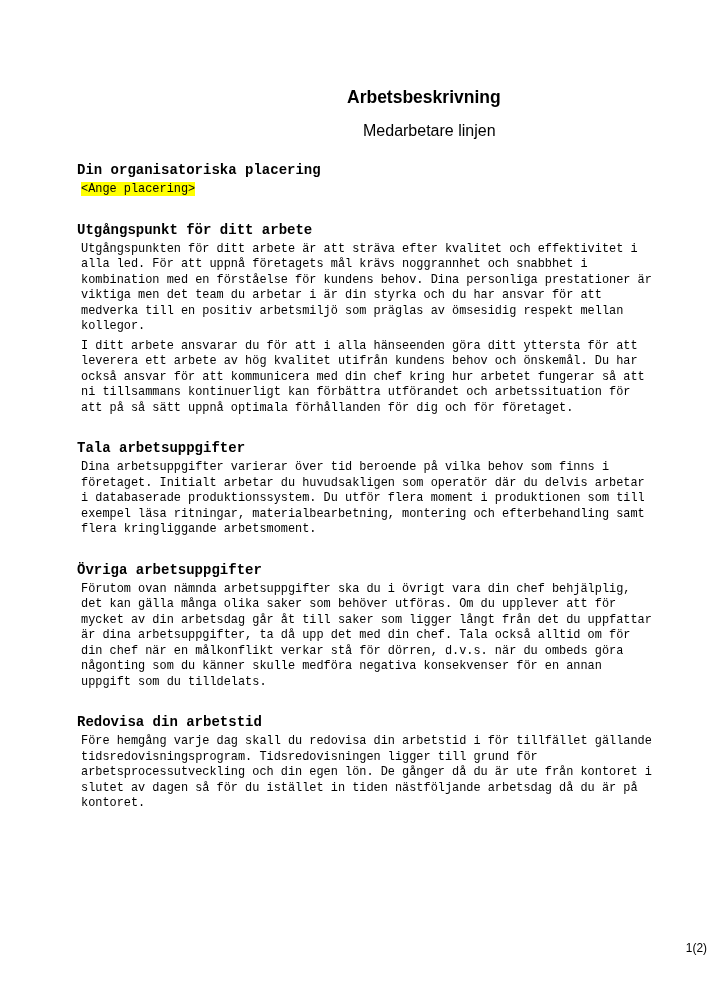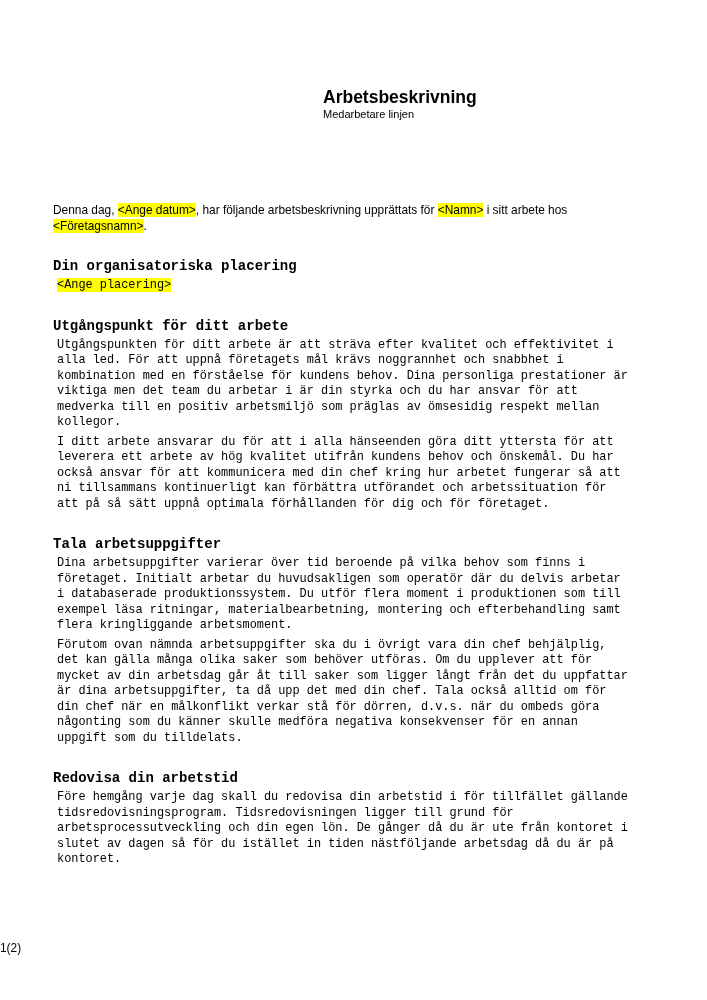--- a/index.html
+++ b/index.html
@@ -12,39 +12,39 @@
     height: 1000px;
     position: relative;
     overflow: hidden;
     font-family: "Liberation Sans", "DejaVu Sans", sans-serif;
     color: #000000;
     -webkit-font-smoothing: antialiased;
   }
   .doc {
     position: absolute;
     inset: 0;
-    padding-left: 53px;
+    padding-left: 77px;
     box-sizing: border-box;
   }
   .content {
     width: 580px;
   }
   .title-block {
     margin: 88px 0 0 270px;
   }
   .doc-title {
     font-size: 17.5px;
     line-height: 19px;
     font-weight: bold;
     margin: 0;
   }
   .doc-subtitle {
-    font-size: 11px;
+    font-size: 16px;
     line-height: 15px;
-    margin: 0;
+    margin: 16px;
   }
   .intro {
     margin: 81px 0 0 0;
     font-size: 11.9px;
     line-height: 15.5px;
   }
   .doc-section {
     margin: 0;
     font-family: Liberation Mono, monospace;
   }
@@ -60,54 +60,54 @@
     line-height: 15.5px;
   }
   .hl {
     background: #ffff00;
   }
   .page-number {
     position: absolute;
     top: 941px;
     left: 0;
     width: 707px;
-    text-align: left;
+    text-align: right;
     font-size: 11.9px;
     line-height: 15px;
     margin: 0;
   }
 </style>
 </head>
 <body>
 
 <div class="doc">
   <header class="title-block">
     <h1 class="doc-title">Arbetsbeskrivning</h1>
     <p class="doc-subtitle">Medarbetare linjen</p>
   </header>
 
   <div class="content">
-    <p class="intro" id="intro"><span>Denna dag, </span><span class="hl">&lt;Ange datum&gt;</span><span>, har följande arbetsbeskrivning upprättats för </span><span class="hl">&lt;Namn&gt;</span><span> i sitt arbete hos </span><span class="hl">&lt;Företagsnamn&gt;</span><span>.</span></p>
     <div id="sections">
         <section class="doc-section">
           <h2 class="section-heading">Din organisatoriska placering</h2>
           <p class="section-body"><span class="hl">&lt;Ange placering&gt;</span></p>
         </section>
         <section class="doc-section">
           <h2 class="section-heading">Utgångspunkt för ditt arbete</h2>
           <p class="section-body"><span>Utgångspunkten för ditt arbete är att sträva efter kvalitet och effektivitet i alla led. För att uppnå företagets mål krävs noggrannhet och snabbhet i kombination med en förståelse för kundens behov. Dina personliga prestationer är viktiga men det team du arbetar i är din styrka och du har ansvar för att medverka till en positiv arbetsmiljö som präglas av ömsesidig respekt mellan kollegor.</span></p>
         </section>
         <section class="doc-section">
           <p class="section-body"><span>I ditt arbete ansvarar du för att i alla hänseenden göra ditt yttersta för att leverera ett arbete av hög kvalitet utifrån kundens behov och önskemål. Du har också ansvar för att kommunicera med din chef kring hur arbetet fungerar så att ni tillsammans kontinuerligt kan förbättra utförandet och arbetssituation för att på så sätt uppnå optimala förhållanden för dig och för företaget.</span></p>
         </section>
         <section class="doc-section">
           <h2 class="section-heading">Tala arbetsuppgifter</h2>
           <p class="section-body"><span>Dina arbetsuppgifter varierar över tid beroende på vilka behov som finns i företaget. Initialt arbetar du huvudsakligen som operatör där du delvis arbetar i databaserade produktionssystem. Du utför flera moment i produktionen som till exempel läsa ritningar, materialbearbetning, montering och efterbehandling samt flera kringliggande arbetsmoment.</span></p>
         </section>
         <section class="doc-section">
+          <h2 class="section-heading">Övriga arbetsuppgifter</h2>
           <p class="section-body"><span>Förutom ovan nämnda arbetsuppgifter ska du i övrigt vara din chef behjälplig, det kan gälla många olika saker som behöver utföras. Om du upplever att för mycket av din arbetsdag går åt till saker som ligger långt från det du uppfattar är dina arbetsuppgifter, ta då upp det med din chef. Tala också alltid om för din chef när en målkonflikt verkar stå för dörren, d.v.s. när du ombeds göra någonting som du känner skulle medföra negativa konsekvenser för en annan uppgift som du tilldelats.</span></p>
         </section>
         <section class="doc-section">
           <h2 class="section-heading">Redovisa din arbetstid</h2>
           <p class="section-body"><span>Före hemgång varje dag skall du redovisa din arbetstid i för tillfället gällande tidsredovisningsprogram. Tidsredovisningen ligger till grund för arbetsprocessutveckling och din egen lön. De gånger då du är ute från kontoret i slutet av dagen så för du istället in tiden nästföljande arbetsdag då du är på kontoret.</span></p>
         </section>
       </div>
   </div>
 
   <p class="page-number">1(2)</p>

